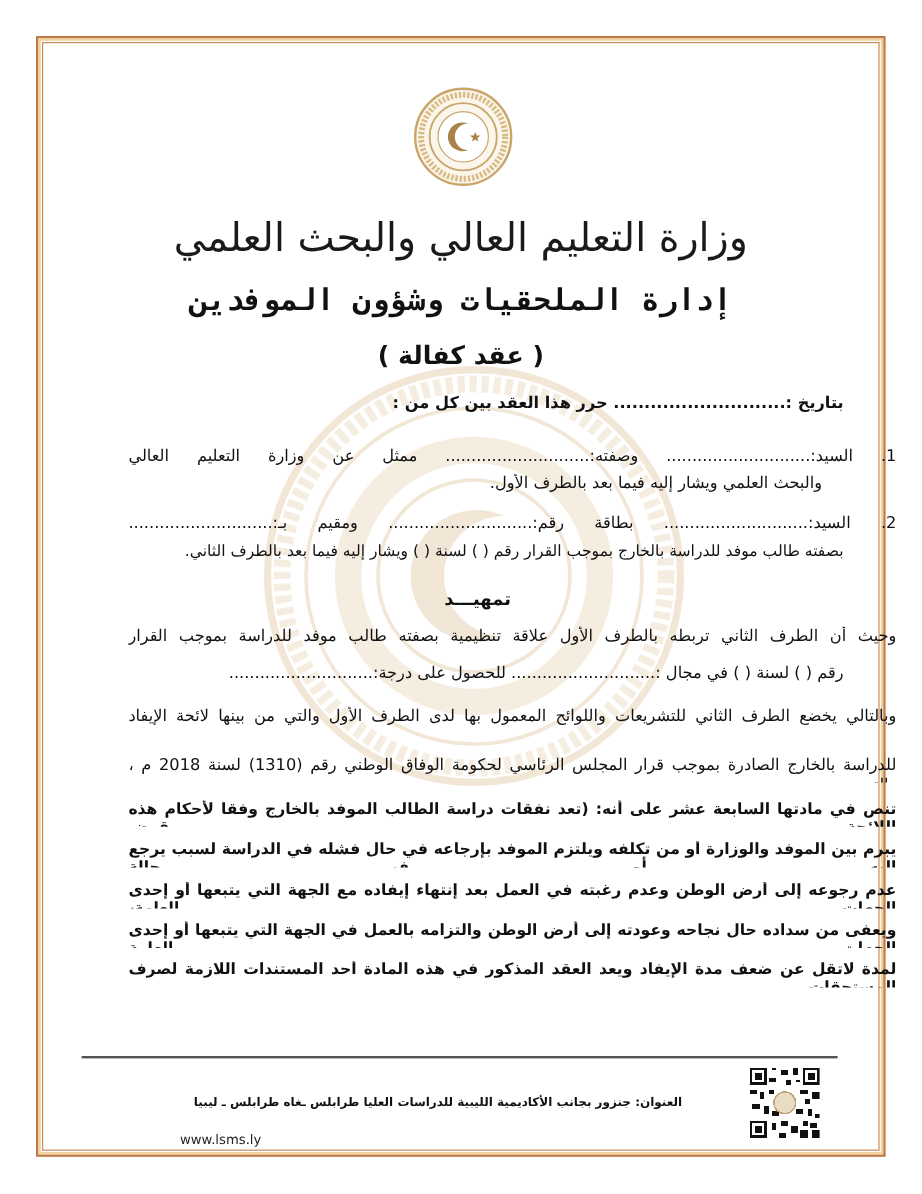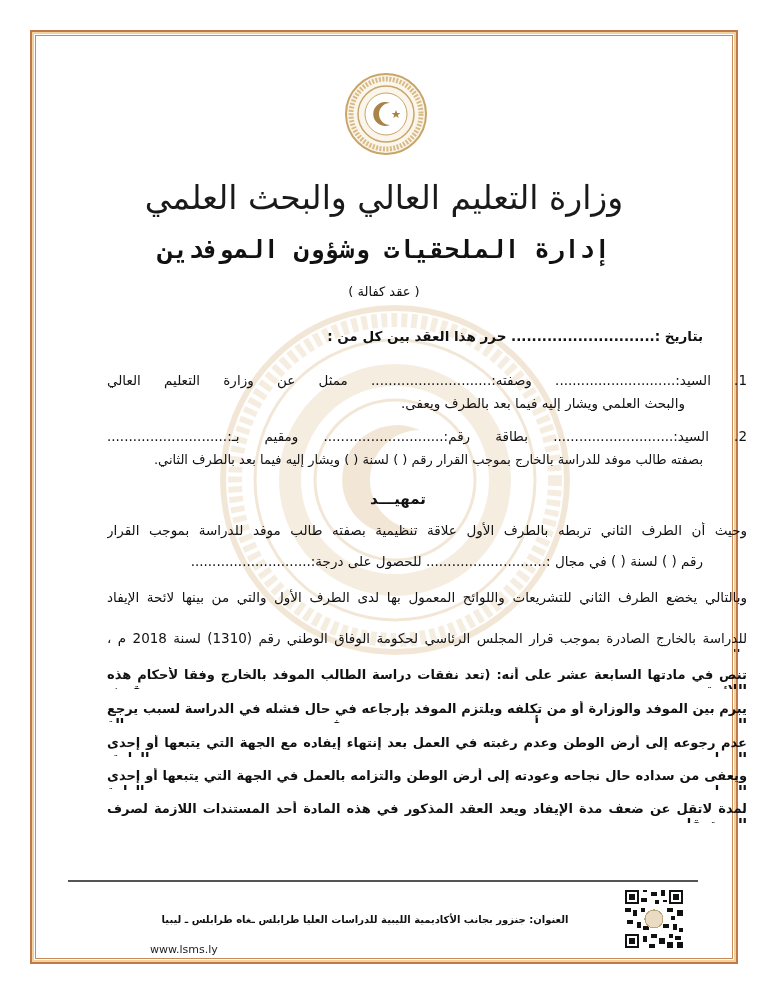--- a/index.html
+++ b/index.html
@@ -16,21 +16,21 @@
   .watermark { position:absolute; left:215px; top:300px; width:360px; height:360px; opacity:0.22; }
 
   
   .emblem { position:absolute; left:344px; top:72px; width:84px; height:84px; }
 
   .ministry { position:absolute; left:0; right:0; top:162px; text-align:center; direction:rtl;
               font-family:"DejaVu Serif", serif; font-size:33px; letter-spacing:0px; color:#1a1a1a;margin-top:16px; }
   .dept { position:absolute; left:0; right:0; top:235px; text-align:center; direction:rtl;
           font-weight:bold; font-size:25px; color:#111;font-family:Liberation Mono, monospace; }
   .contract-title { position:absolute; left:0; right:0; top:284px; text-align:center; direction:rtl;
-                    font-weight:normal; font-size:13px; }
+                    font-weight:bold; font-size:21px; }
 
   .row { position:absolute; left:63px; width:640px; direction:rtl; text-align:right;
          font-size:13.5px; white-space:nowrap; overflow:hidden; }
   .bold { font-weight:bold; }
   .justify { text-align:justify; text-align-last:justify; white-space:normal; height:22px;margin-left:44px; }
   .preamble-title { position:absolute; left:0; right:0; top:490px; text-align:center;
                     font-weight:bold; font-size:15px; direction:rtl; text-decoration:none;margin-left:28px; }
 
   .footer-rule { position:absolute; left:68px; top:880px; width:630px; height:2px; background:#555; }
   .address { position:absolute; left:150px; width:430px; top:914px; text-align:center; direction:rtl;
@@ -64,21 +64,21 @@
   <polygon points="52,38 53.2,41 56.4,41 53.8,43 54.8,46 52,44.2 49.2,46 50.2,43 47.6,41 50.8,41" fill="#a98348"></polygon>
 </svg>
 
 <div class="ministry">وزارة التعليم العالي والبحث العلمي</div>
 <div class="dept">إدارة الملحقيات وشؤون الموفدين</div>
 <div class="contract-title">( عقد كفالة )</div>
 
 <div class="row bold" style="top:328px;">بتاريخ :............................ حرر هذا العقد بين كل من :</div>
 
 <div class="row justify" style="top:372px;">1. السيد:............................ وصفته:............................ ممثل عن وزارة التعليم العالي</div>
-<div class="row" style="top:395px; width:622px;">والبحث العلمي ويشار إليه فيما بعد بالطرف ويعفى.</div>
+<div class="row" style="top:395px; width:622px;">والبحث العلمي ويشار إليه فيما بعد بالطرف الأول.</div>
 
 <div class="row justify" style="top:428px;">2. السيد:............................ بطاقة رقم:............................ ومقيم بـ:............................</div>
 <div class="row" style="top:452px; font-size:13px;">بصفته طالب موفد للدراسة بالخارج بموجب القرار رقم (      ) لسنة (      ) ويشار إليه فيما بعد بالطرف الثاني.</div>
 
 <div class="preamble-title">تمهيـــد</div>
 
 <div class="row justify" style="top:522px;">وحيث أن الطرف الثاني تربطه بالطرف الأول علاقة تنظيمية بصفته طالب موفد للدراسة بموجب القرار</div>
 <div class="row" style="top:553px;">رقم (      ) لسنة (      ) في مجال :............................ للحصول على درجة:............................</div>
 <div class="row justify" style="top:589px;">وبالتالي يخضع الطرف الثاني للتشريعات واللوائح المعمول بها لدى الطرف الأول والتي من بينها لائحة الإيفاد</div>
 <div class="row justify" style="top:630px;">للدراسة بالخارج الصادرة بموجب قرار المجلس الرئاسي لحكومة الوفاق الوطني رقم (1310) لسنة 2018 م ، والتي</div>

